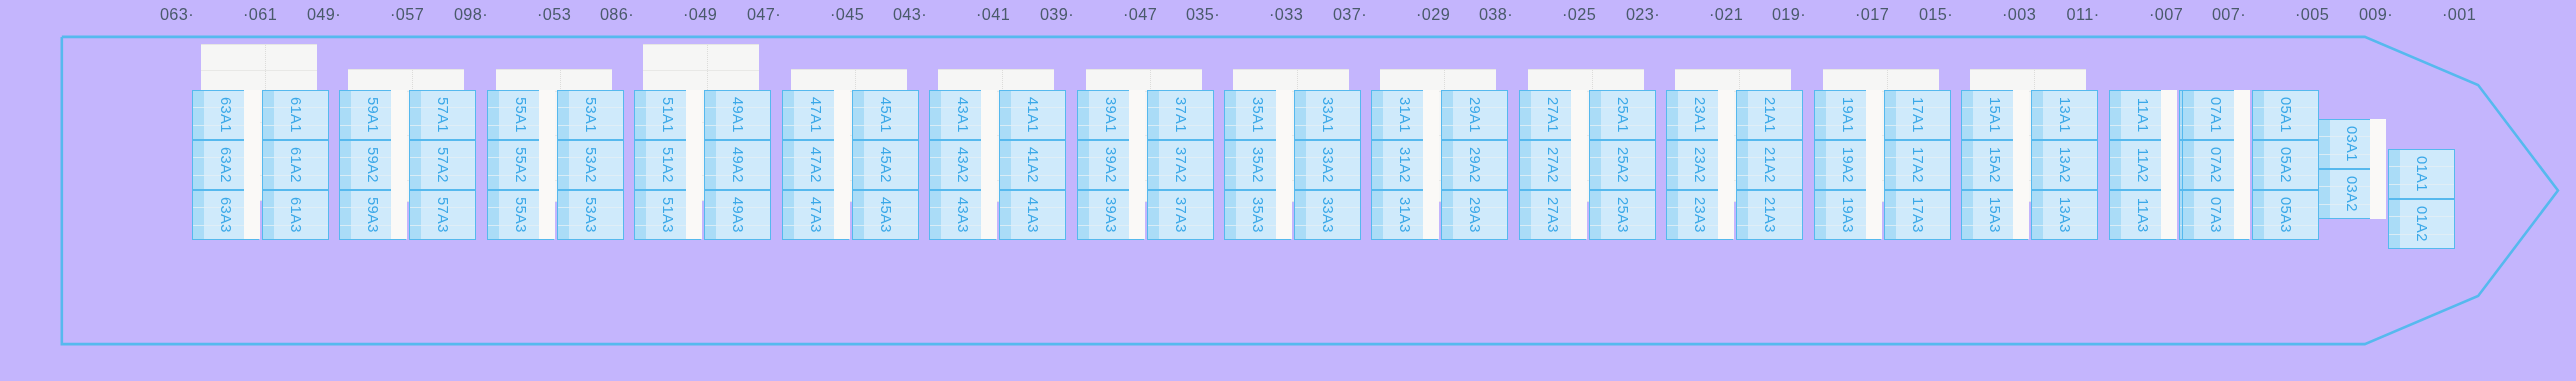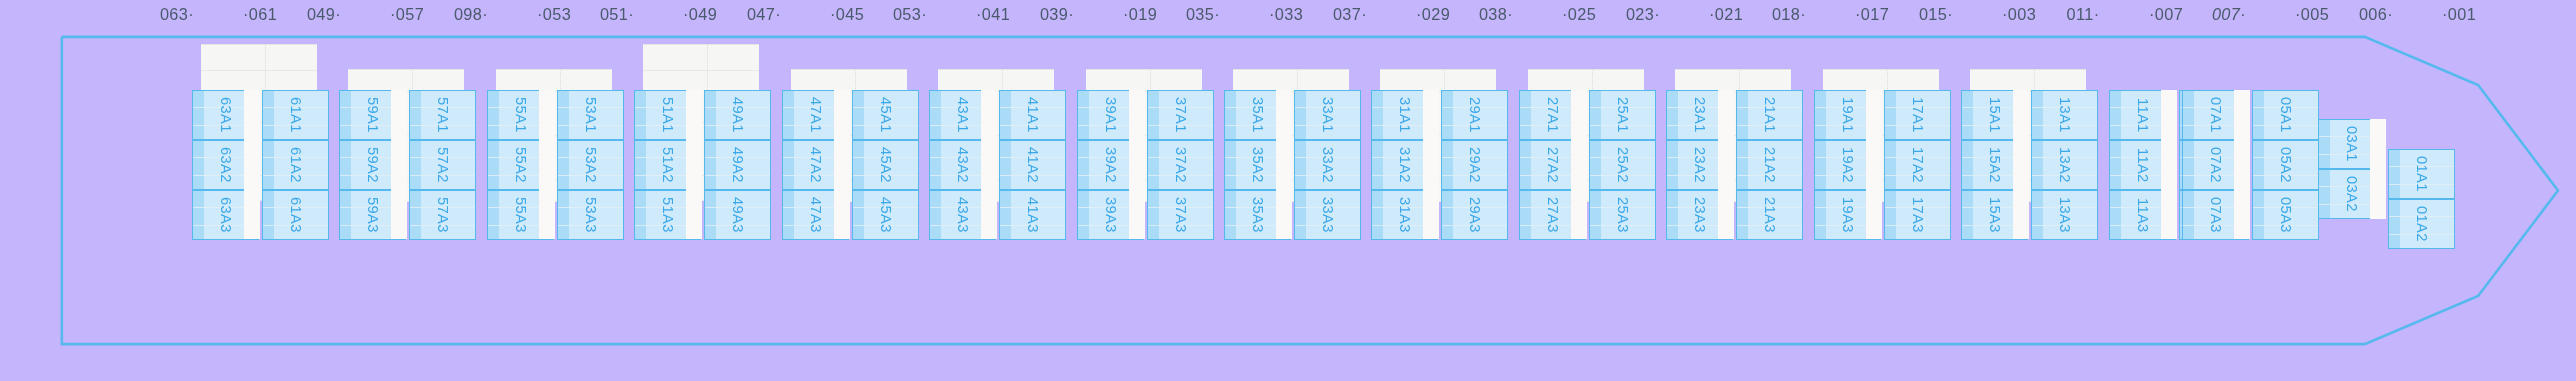--- a/index.html
+++ b/index.html
@@ -71,45 +71,45 @@
 
 <div id="stage">
 
   <div id="ruler">
       <div class="bay-tick" style="left: 177px;">063·</div>
       <div class="bay-tick" style="left: 260px;">·061</div>
       <div class="bay-tick" style="left: 324px;">049·</div>
       <div class="bay-tick" style="left: 407px;">·057</div>
       <div class="bay-tick" style="left: 471px;">098·</div>
       <div class="bay-tick" style="left: 554px;">·053</div>
-      <div class="bay-tick" style="left: 617px;">051·</div>
+      <div class="bay-tick" style="left: 617px;">086·</div>
       <div class="bay-tick" style="left: 700px;">·049</div>
       <div class="bay-tick" style="left: 764px;">047·</div>
       <div class="bay-tick" style="left: 847px;">·045</div>
-      <div class="bay-tick" style="left: 910px;">053·</div>
+      <div class="bay-tick" style="left: 910px;">043·</div>
       <div class="bay-tick" style="left: 993px;">·041</div>
       <div class="bay-tick" style="left: 1057px;">039·</div>
-      <div class="bay-tick" style="left: 1140px;">·019</div>
+      <div class="bay-tick" style="left: 1140px;">·047</div>
       <div class="bay-tick" style="left: 1203px;">035·</div>
       <div class="bay-tick" style="left: 1286px;">·033</div>
       <div class="bay-tick" style="left: 1350px;">037·</div>
       <div class="bay-tick" style="left: 1433px;">·029</div>
       <div class="bay-tick" style="left: 1496px;">038·</div>
       <div class="bay-tick" style="left: 1579px;">·025</div>
       <div class="bay-tick" style="left: 1643px;">023·</div>
       <div class="bay-tick" style="left: 1726px;">·021</div>
-      <div class="bay-tick" style="left: 1789px;">018·</div>
+      <div class="bay-tick" style="left: 1789px;">019·</div>
       <div class="bay-tick" style="left: 1872px;">·017</div>
       <div class="bay-tick" style="left: 1936px;">015·</div>
       <div class="bay-tick" style="left: 2019px;">·003</div>
       <div class="bay-tick" style="left: 2083px;">011·</div>
       <div class="bay-tick" style="left: 2166px;">·007</div>
-      <div class="bay-tick" style="left: 2229px; font-style: italic;">007·</div>
+      <div class="bay-tick" style="left: 2229px;">007·</div>
       <div class="bay-tick" style="left: 2312px;">·005</div>
-      <div class="bay-tick" style="left: 2376px;">006·</div>
+      <div class="bay-tick" style="left: 2376px;">009·</div>
       <div class="bay-tick" style="left: 2459px;">·001</div>
     </div>
 
   <svg id="hull-svg" viewBox="0 0 3000 444" preserveAspectRatio="none">
     <polyline id="hull-path" fill="none" stroke="#56b9ee" stroke-width="3" stroke-linejoin="miter" points="72,43 2754,43 2886,99 2979,222 2886,345 2754,401 72,401 72,43"></polyline>
   </svg>
 
   <div id="bays-layer">
       <div class="bay-group" style="left: 192px; top: 0px; width: 129px; height: 381px;">
         <div class="hold-bg" style="left: 9px; width: 116px; top: 44px; height: 155px;">

